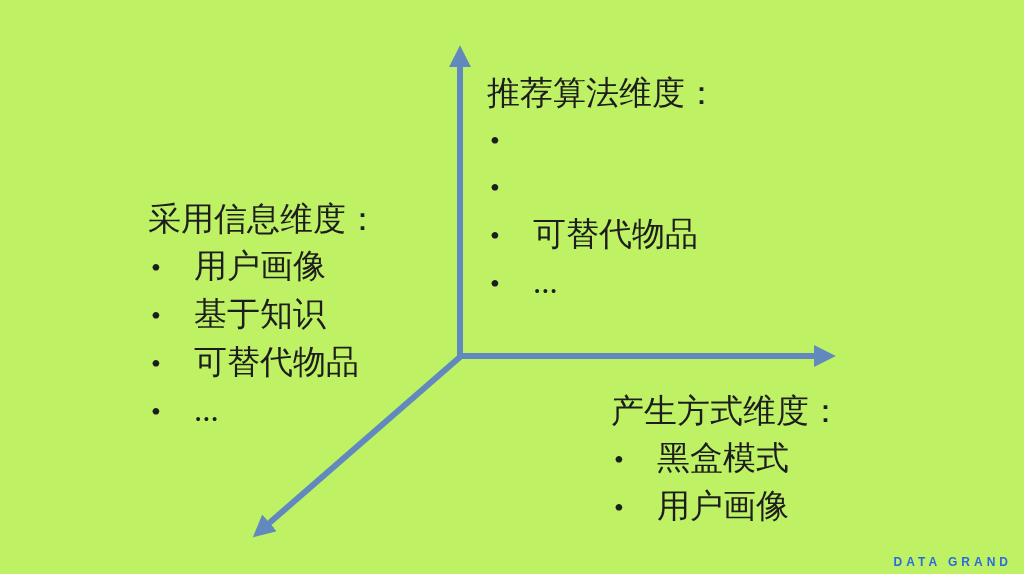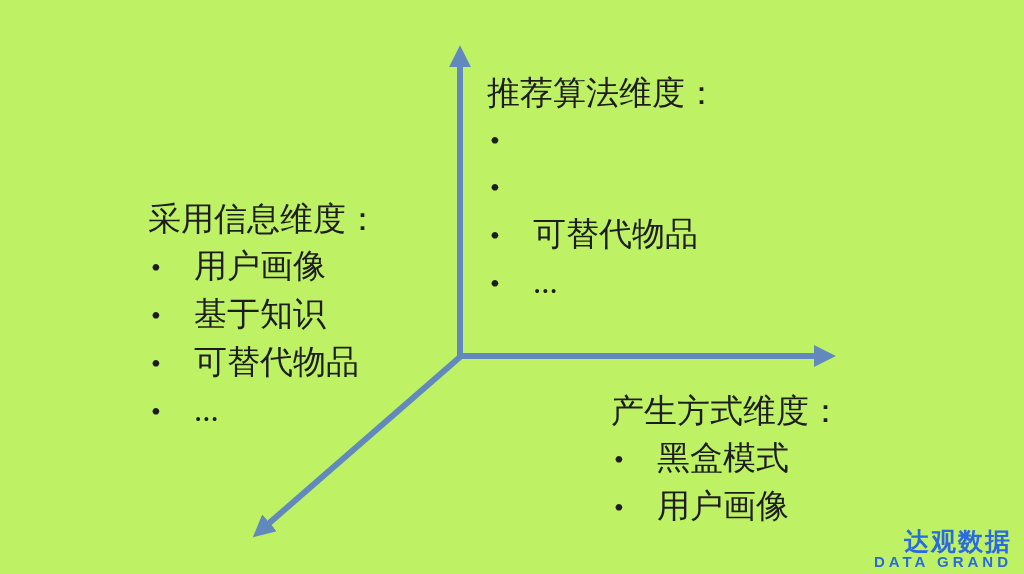--- a/index.html
+++ b/index.html
@@ -60,21 +60,21 @@
     color: #2a6ae0;
     user-select: none;
   }
   .logo-wordmark {
     font-size: 25px;
     font-weight: 700;
     letter-spacing: 2px;
     line-height: 26px;
   }
   .logo-tagline {
-    font-size: 15px;
+    font-size: 12px;
     font-weight: 700;
     letter-spacing: 4px;
     line-height: 12px;
     margin-top: 2px;
   }
 </style>
 </head>
 <body>
 
 <div class="slide">
@@ -140,17 +140,16 @@
         <span>黑盒模式</span>
       </li>
       <li class="dim-item">
         <span class="bullet">•</span>
         <span>用户画像</span>
       </li>
     </ul>
   </div>
 
   <div class="logo">
-    <div class="logo-wordmark">达观数据</div>
     <div class="logo-tagline">DATA GRAND</div>
   </div>
 
 </div>
 
 </body></html>

